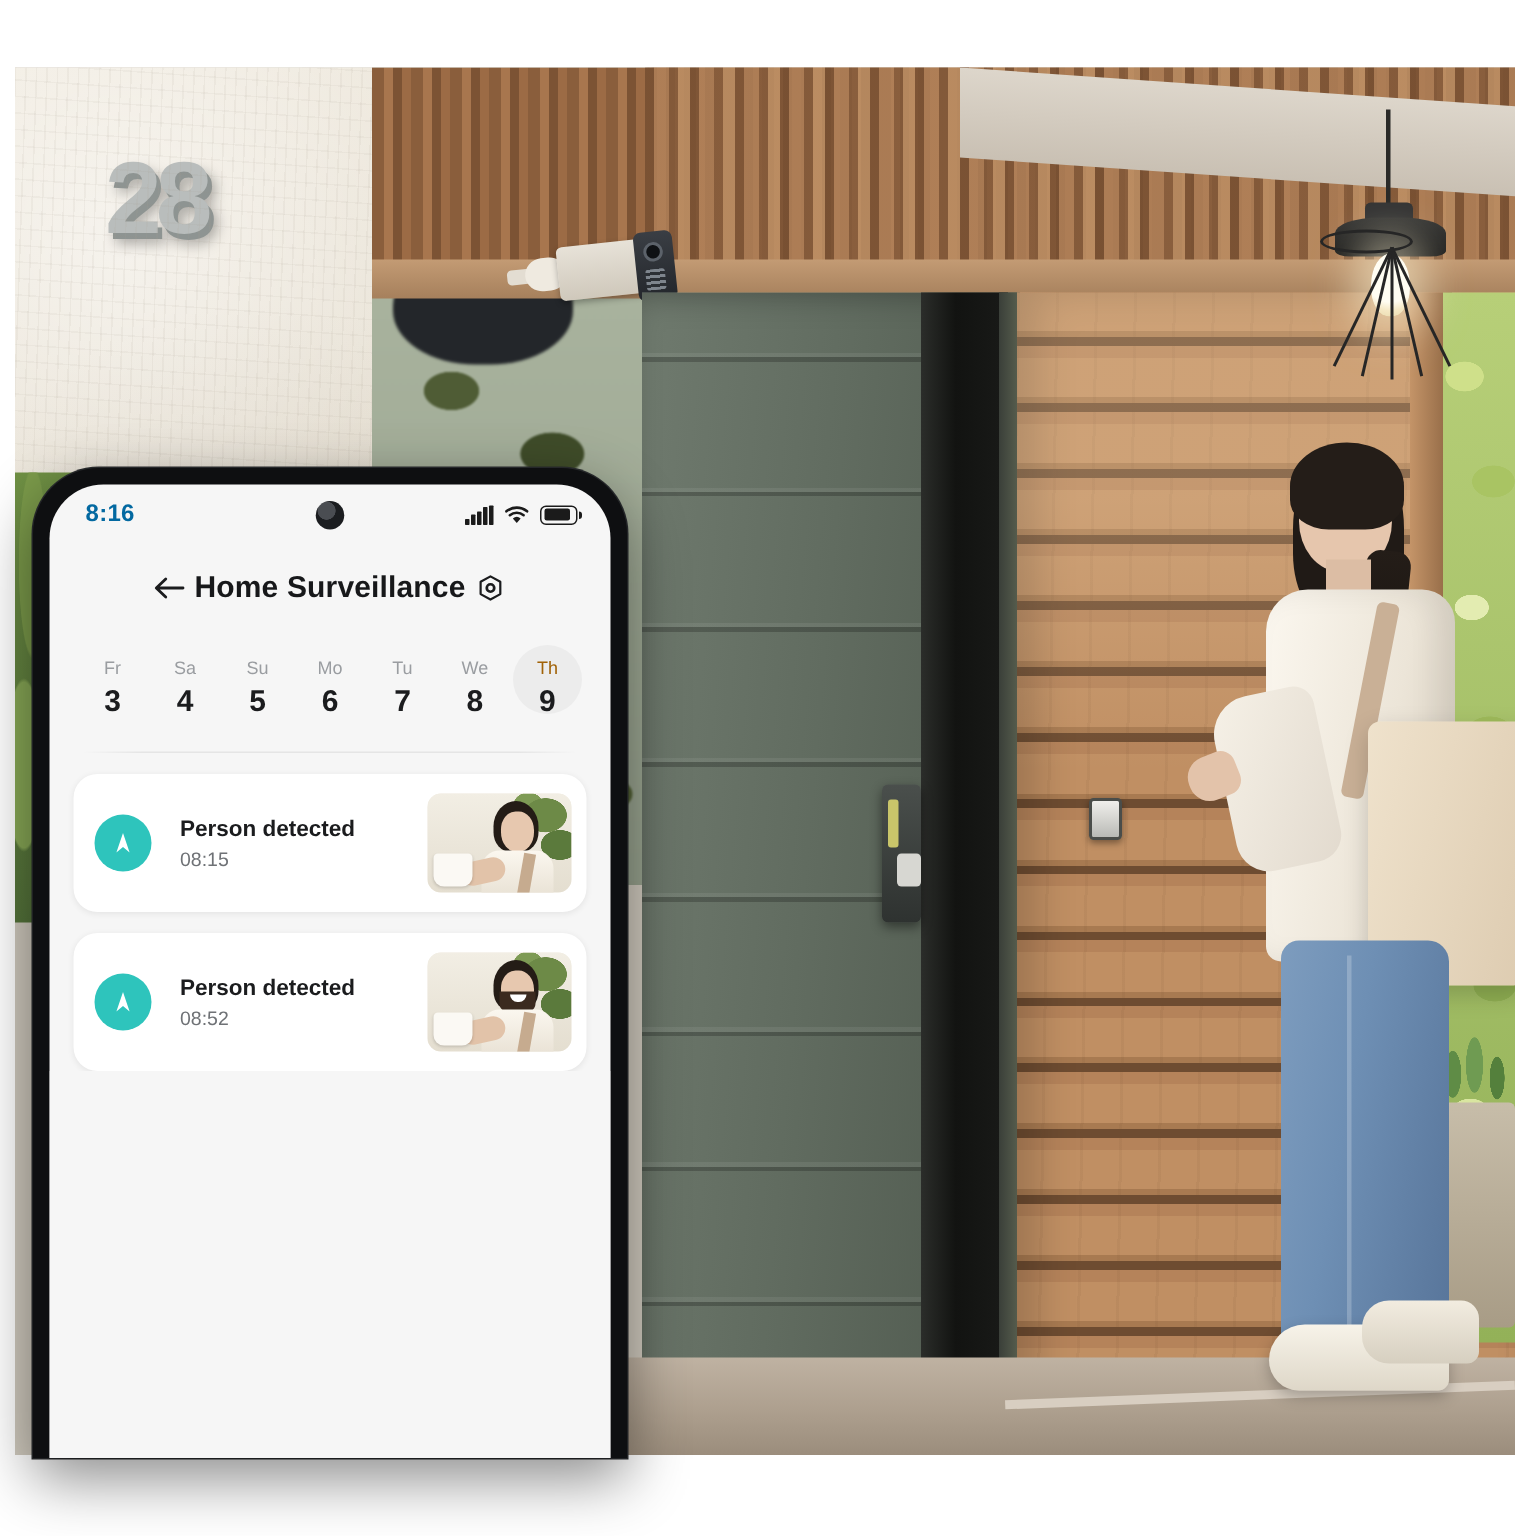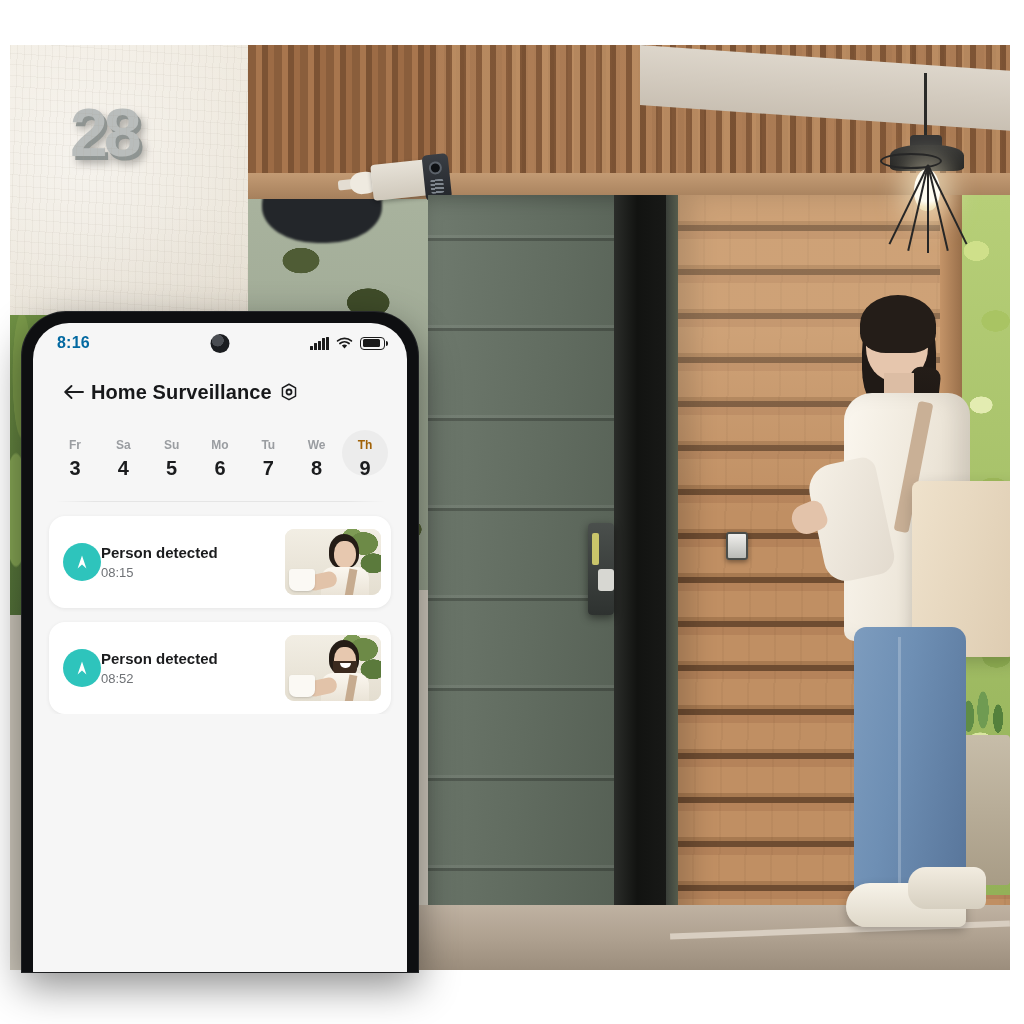--- a/index.html
+++ b/index.html
@@ -401,21 +401,21 @@
   }
   .batt i{ display:block; height:100%; width:86%; background:#1b1b1b; border-radius:1.5px; }
   .batt:after{
     content:""; position:absolute; right:-4px; top:3.6px;
     width:2.4px; height:5px; background:#1b1b1b; border-radius:0 2px 2px 0;
   }
 
   
   .appbar{
     height:58px; flex:0 0 58px;
-    display:flex; align-items:center; justify-content:flex-start;
+    display:flex; align-items:center; justify-content:center;
     padding:0 24px;
   }
   .appbar .title{
     font-size:20px; font-weight:600; color:#17181a; letter-spacing:.1px;
   }
   .iconbtn{
     width:34px; height:34px; display:flex; align-items:center; justify-content:center;
     cursor:pointer;
   }
 
@@ -430,21 +430,21 @@
   .days{
     display:flex; align-items:flex-start; justify-content:space-between;
     padding: 10px 20px 0 20px;
   }
   .day{
     position:relative;
     width:44px; height:56px;
     display:flex; flex-direction:column; align-items:center; justify-content:center;
     gap:5px; cursor:pointer; border-radius:50%;
   }
-  .day .dw{ font-size:12px; color:#9a9da1; font-weight:700; position:relative; z-index:1; }
+  .day .dw{ font-size:12px; color:#9a9da1; font-weight:400; position:relative; z-index:1; }
   .day .dn{ font-size:20px; color:#1b1c1e; font-weight:700; position:relative; z-index:1; }
   .day.selected:before{
     content:""; position:absolute; left:-1px; top:-1px;
     width:46px; height:46px; border-radius:50%;
     background:#ececec;
   }
   .day.selected .dw{ color:#a16207; }
 
   .divider{
     height:1px; margin:14px 22px 0 22px;
@@ -466,21 +466,21 @@
     padding:0 10px 0 14px;
     box-shadow:0 1px 4px rgba(0,0,0,.07);
     cursor:pointer;
   }
   .badge{
     width:38px; height:38px; border-radius:50%;
     background:#2ec4bc;
     display:flex; align-items:center; justify-content:center;
     flex:0 0 38px;
   }
-  .card .txt{ flex:1; padding-left:0; }
+  .card .txt{ flex:1; padding-left:19px; }
   .card .t1{ font-size:15px; font-weight:700; color:#1b1c1e; }
   .card .t2{ font-size:13px; color:#6f7276; margin-top:4px; font-weight:500; }
   .thumb{
     width:96px; height:66px; border-radius:9px; overflow:hidden;
     flex:0 0 96px; position:relative;
     background:#efeadf;
   }
   .thumb .bg{
     position:absolute; inset:0;
     background:

